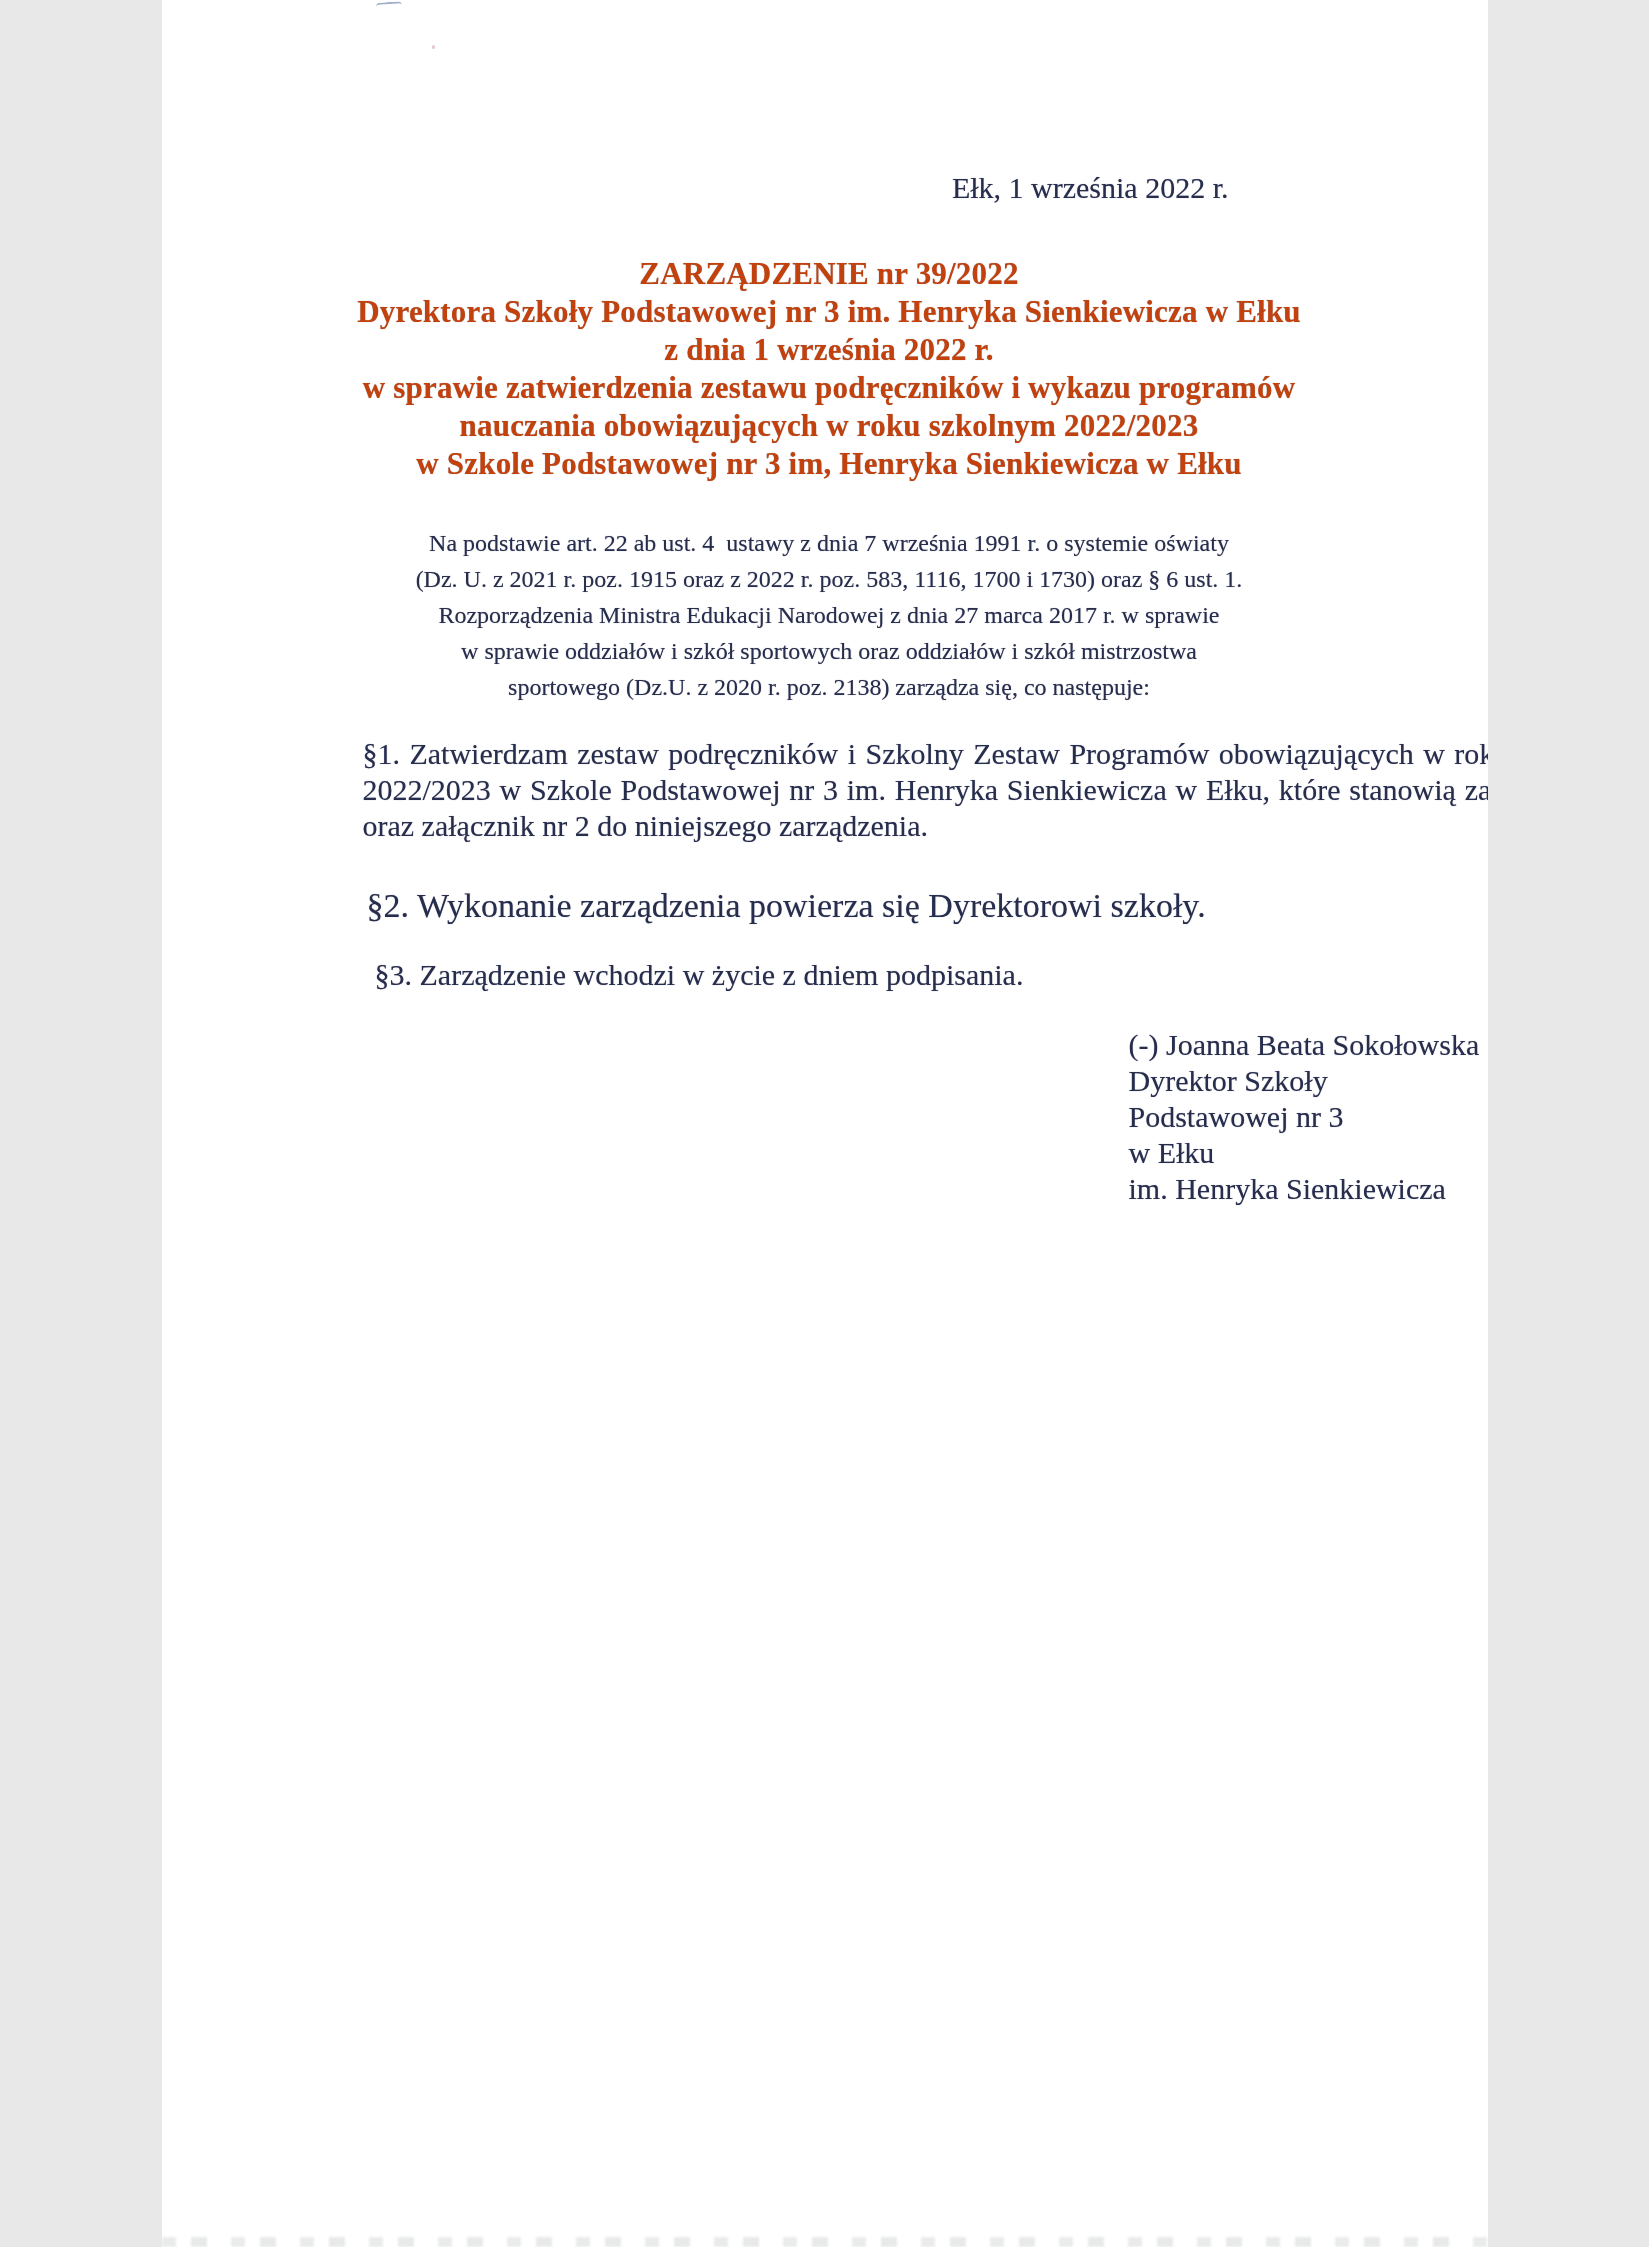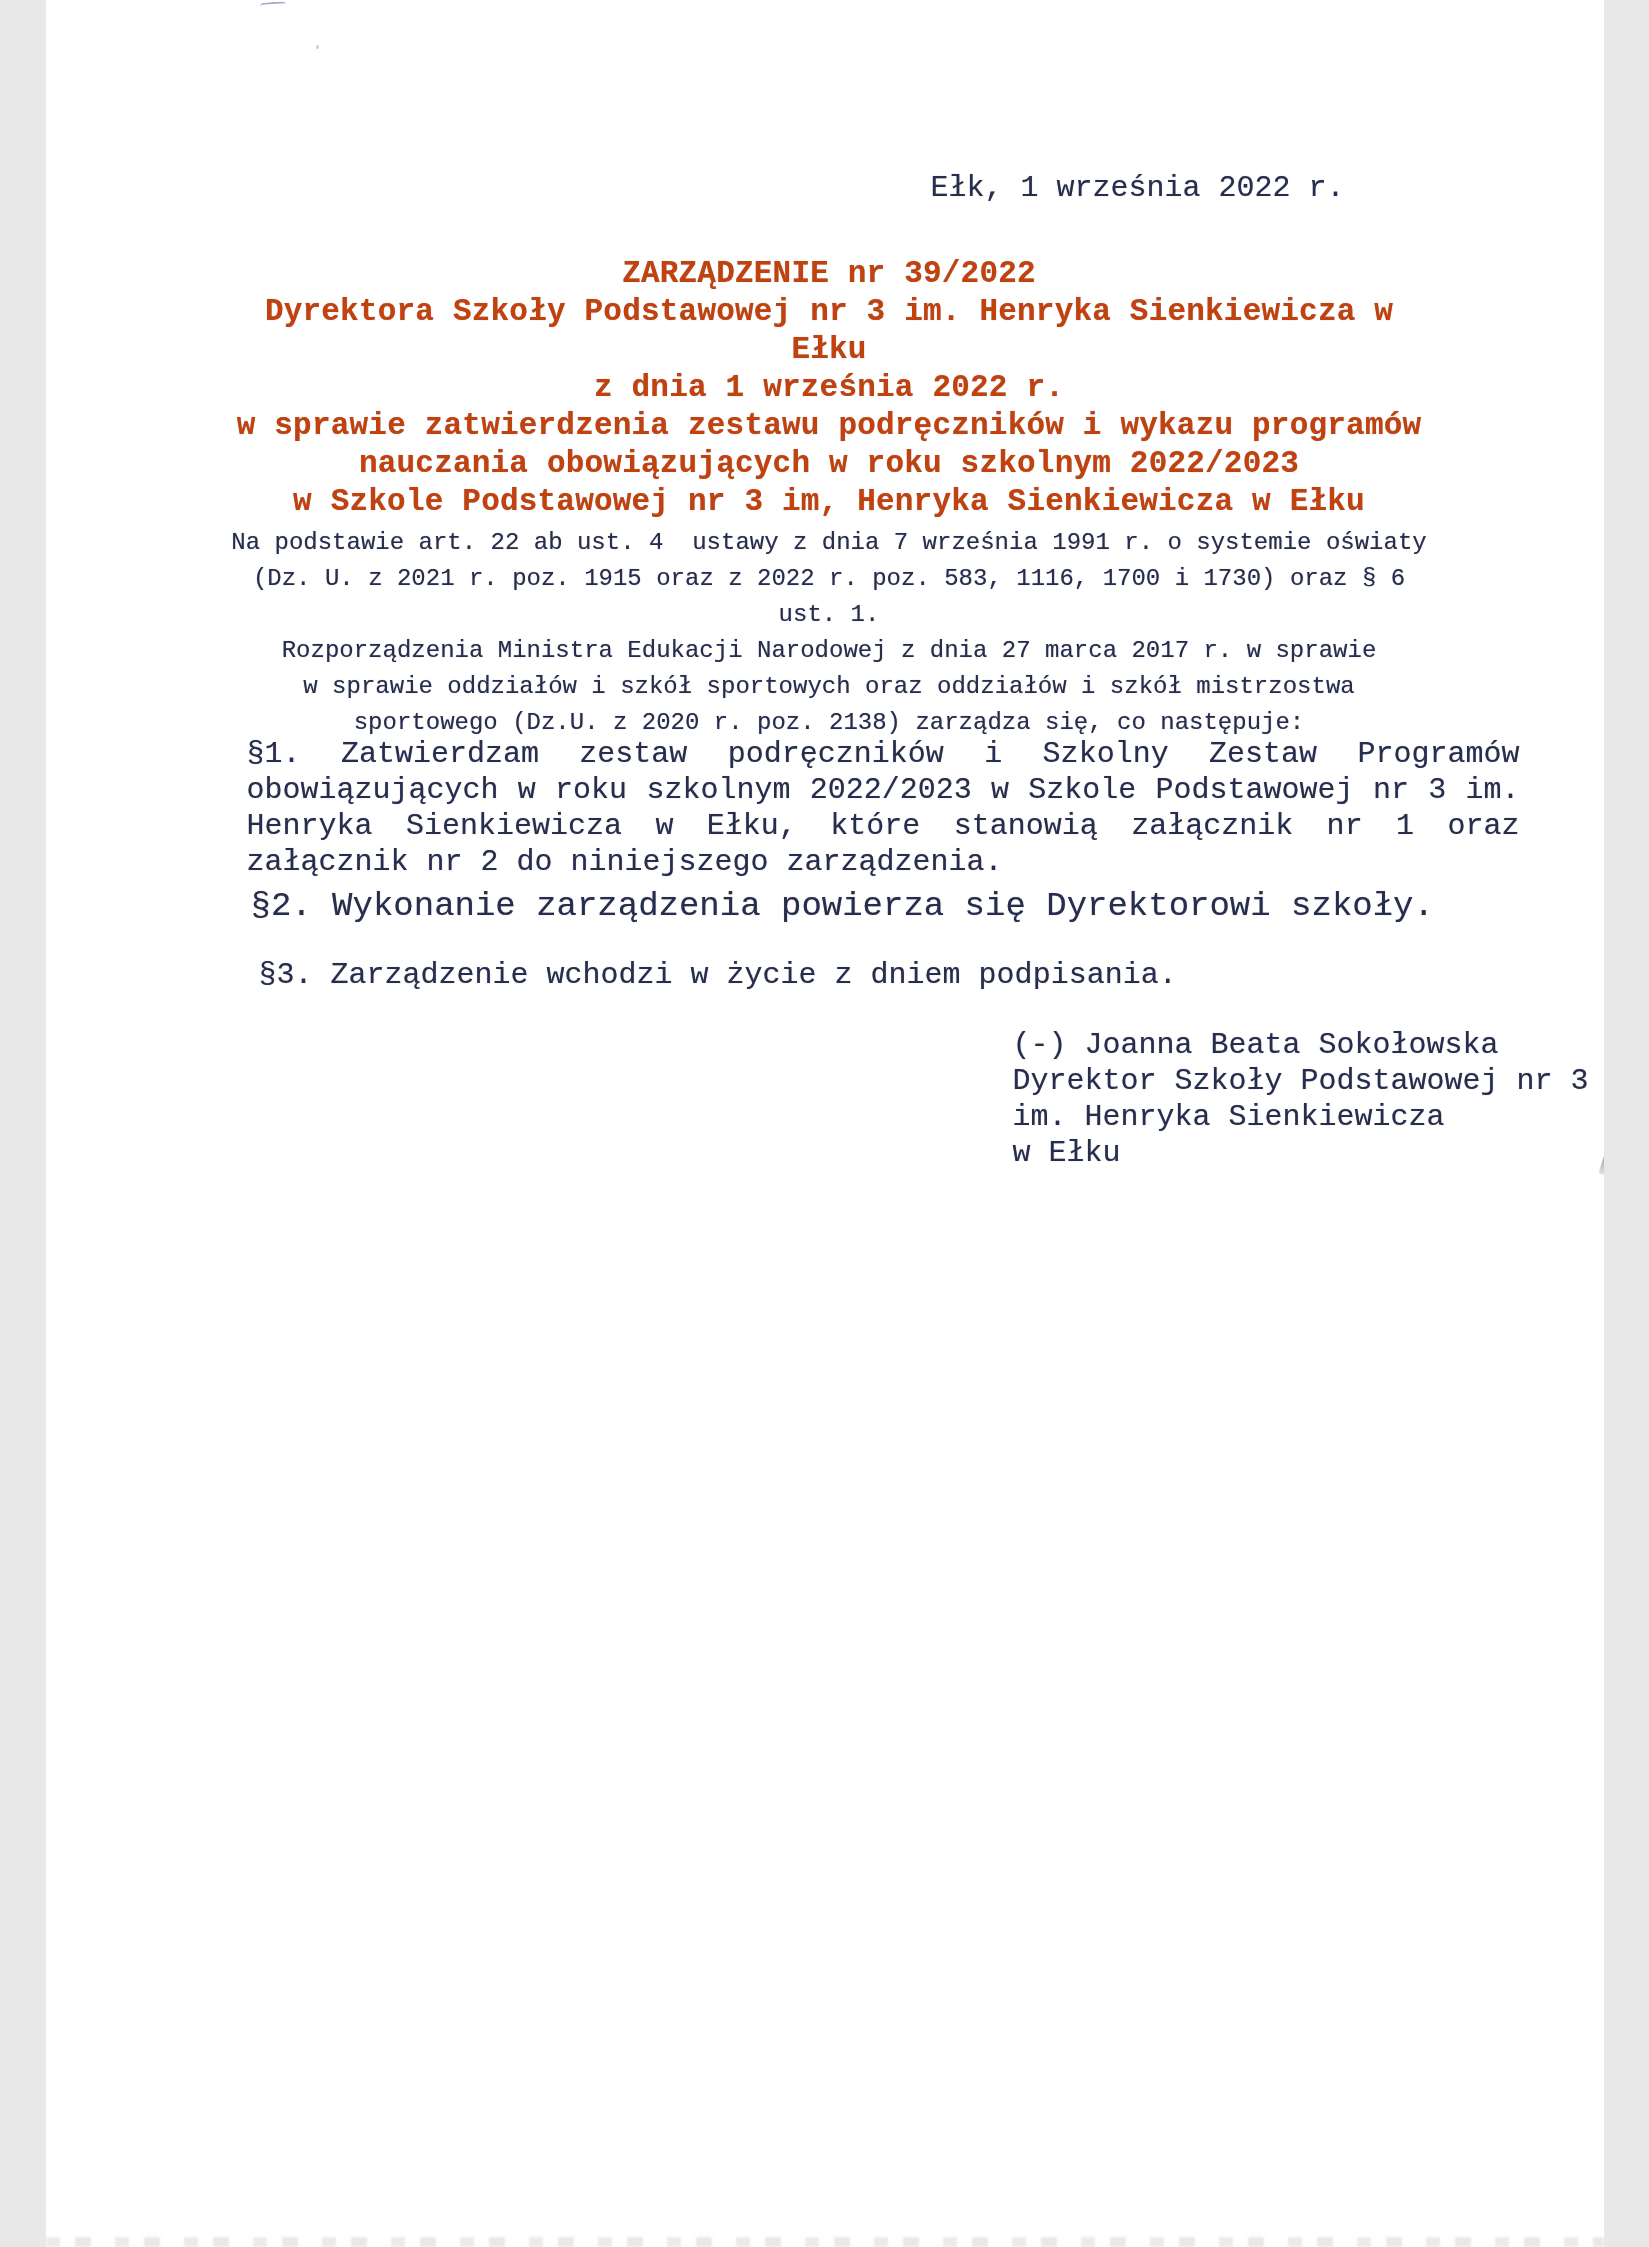--- a/index.html
+++ b/index.html
@@ -1,23 +1,23 @@
 <!DOCTYPE html>
 <html><head>
 <meta charset="utf-8">
 <style>
   html,body{margin:0;padding:0;background:#e8e8e8;}
   .page{
     position:relative;
-    width:1558px;
+    width:1326px;
     height:2247px;
     margin:0 auto;
     background:#ffffff;
     overflow:hidden;
-    font-family:Liberation Mono, monospace;
+    font-family:Liberation Serif, serif;
     color:#272d4d;
   }
   .scan-text{
     text-shadow:0 0 1px rgba(39,45,77,.45);
   }
   .date-line{
     position:absolute;
     top:171px;
     right:259px;
     font-size:30px;
@@ -152,21 +152,21 @@
 
   <div class="section-1 scan-text">§1. Zatwierdzam zestaw podręczników i Szkolny Zestaw Programów obowiązujących w roku szkolnym 2022/2023 w Szkole Podstawowej nr 3 im. Henryka Sienkiewicza w Ełku, które stanowią załącznik nr 1 oraz załącznik nr 2 do niniejszego zarządzenia.</div>
 
   <div class="section-2 scan-text">§2. Wykonanie zarządzenia powierza się Dyrektorowi szkoły.</div>
 
   <div class="section-3 scan-text">§3. Zarządzenie wchodzi w życie z dniem podpisania.</div>
 
   <div class="signature-block scan-text">
     <div>(-) Joanna Beata Sokołowska</div>
     <div>Dyrektor Szkoły Podstawowej nr 3</div>
+    <div>w Ełku</div>
     <div>im. Henryka Sienkiewicza</div>
-    <div>w Ełku</div>
   </div>
 
   <div class="artifact-apostrophe"></div>
   <div class="artifact-bottom-noise"></div>
 
 </div>
 
 
 </body></html>

